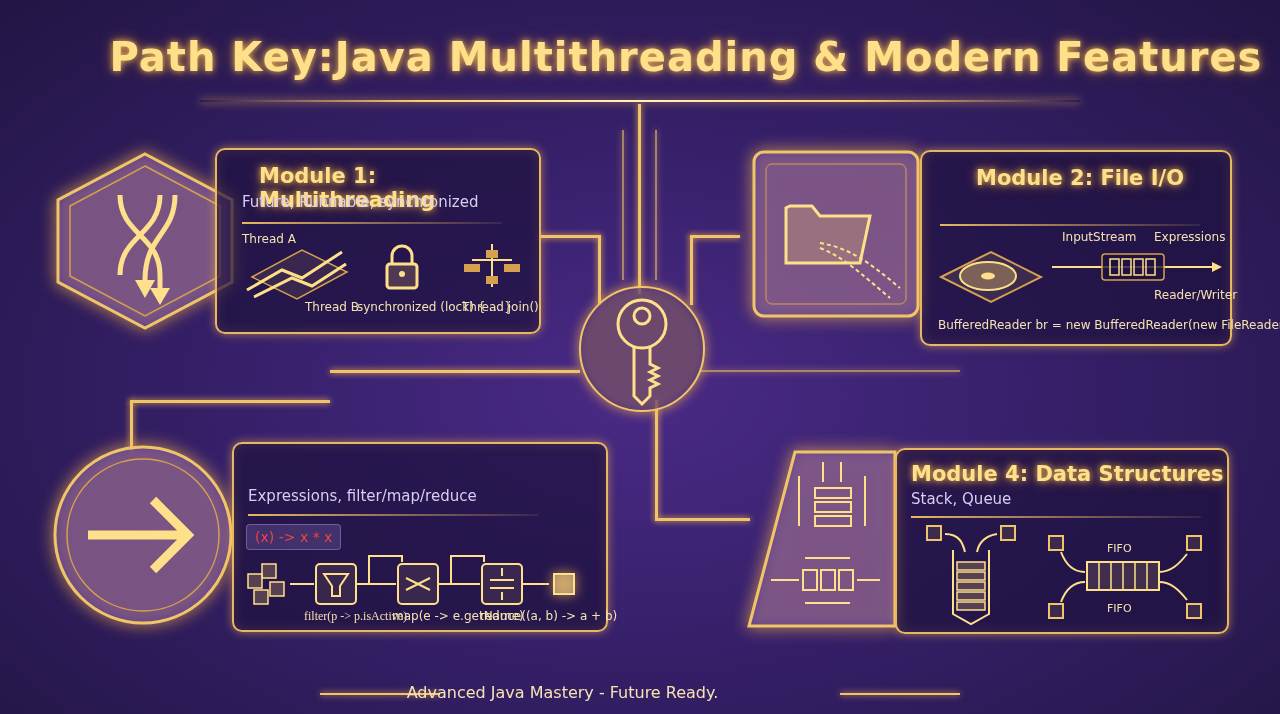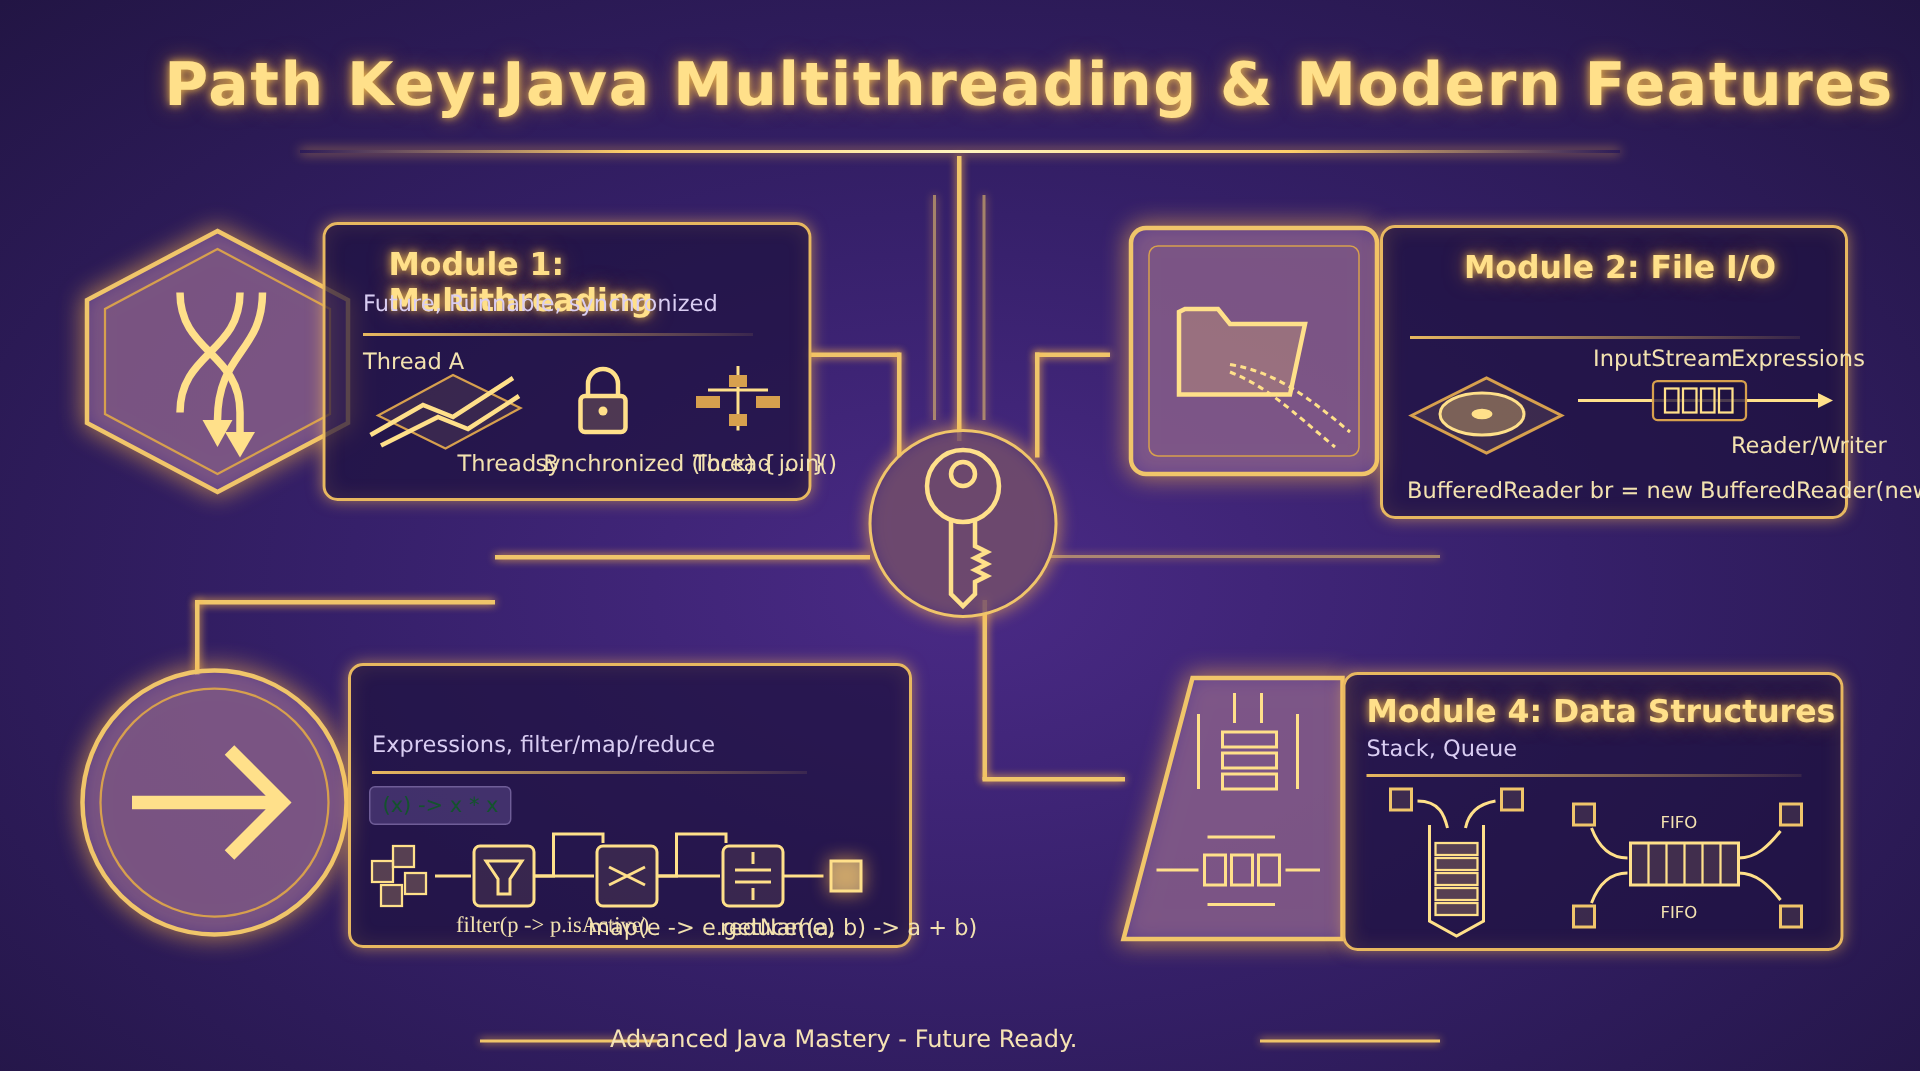--- a/index.html
+++ b/index.html
@@ -7,24 +7,24 @@
     background:radial-gradient(ellipse at 50% 55%, #4a2a86 0%, #36206a 45%, #221544 100%);
     font-family:"DejaVu Sans", sans-serif;color:#f5d97a;}
   .abs{position:absolute;}
   .glow{color:#ffe08a;text-shadow:0 0 6px rgba(255,200,80,.85),0 0 14px rgba(255,170,40,.55);}
   .title{left:0;top:34px;width:1280px;text-align:center;font-size:40px;font-weight:bold;letter-spacing:1px;padding-left:46px;}
   .title-line{left:200px;top:100px;width:880px;height:2px;background:linear-gradient(90deg,transparent,#ffcf6a,#fff4c0,#ffcf6a,transparent);box-shadow:0 0 8px #ffb84a;}
   .panel{border:2px solid #e8b860;border-radius:10px;background:rgba(30,18,64,.72);box-shadow:0 0 10px rgba(255,190,80,.55),inset 0 0 14px rgba(255,190,80,.12);}
   .mod-title{font-size:21px;font-weight:bold;}
   .mod-sub{font-size:15px;color:#d9cdf2;}
   .rule{height:2px;background:linear-gradient(90deg,#e8b860,rgba(232,184,96,.1));}
-  .small{font-size:15px;color:#f3e2b0;white-space:nowrap;}
+  .small{font-size:12px;color:#f3e2b0;white-space:nowrap;}
   .trace{background:#f0c56a;box-shadow:0 0 6px #ffb84a;}
   .box{border:2px solid #f0c56a;border-radius:4px;background:rgba(240,197,106,.12);box-shadow:0 0 6px rgba(255,190,80,.6);}
-  .code{background:rgba(120,100,170,.35);border:1px solid rgba(220,200,255,.3);border-radius:4px;color:#14532d;font-size:14px;padding:4px 8px;}
+  .code{background:rgba(120,100,170,.35);border:1px solid rgba(220,200,255,.3);border-radius:4px;color:#ef4444;font-size:14px;padding:4px 8px;}
   svg{overflow:visible;}
   .footer{left:0;top:683px;width:1125px;text-align:center;font-size:16px;color:#f6e3b4;}
 </style>
 </head>
 <body>
 
 <div class="abs title glow">Path Key:Java Multithreading &amp; Modern Features</div>
 <div class="abs title-line"></div>
 
 <div>

